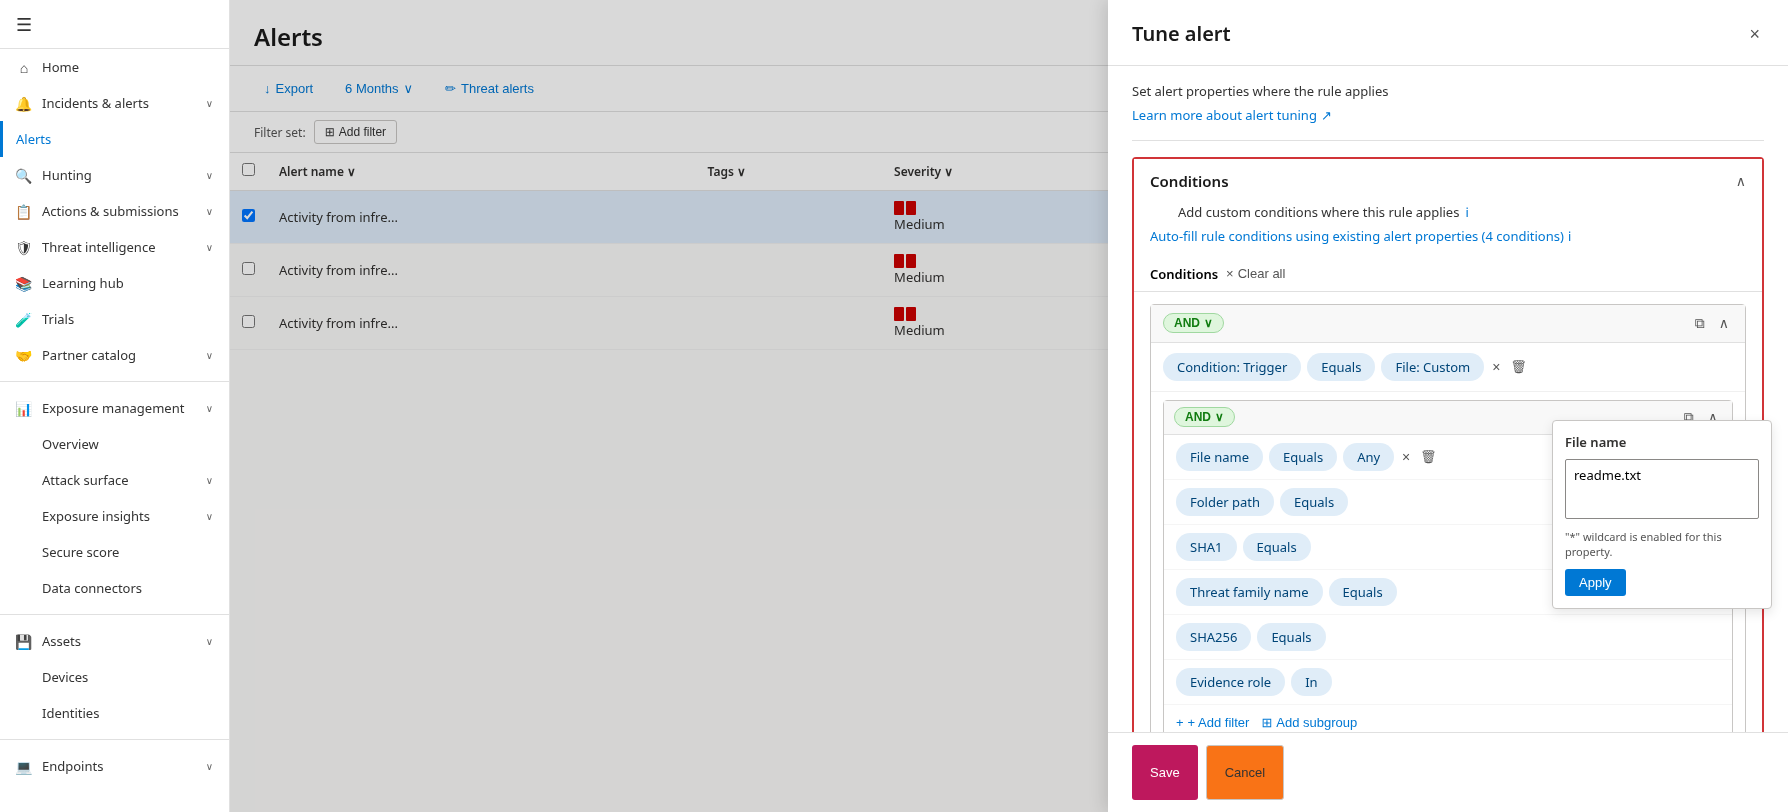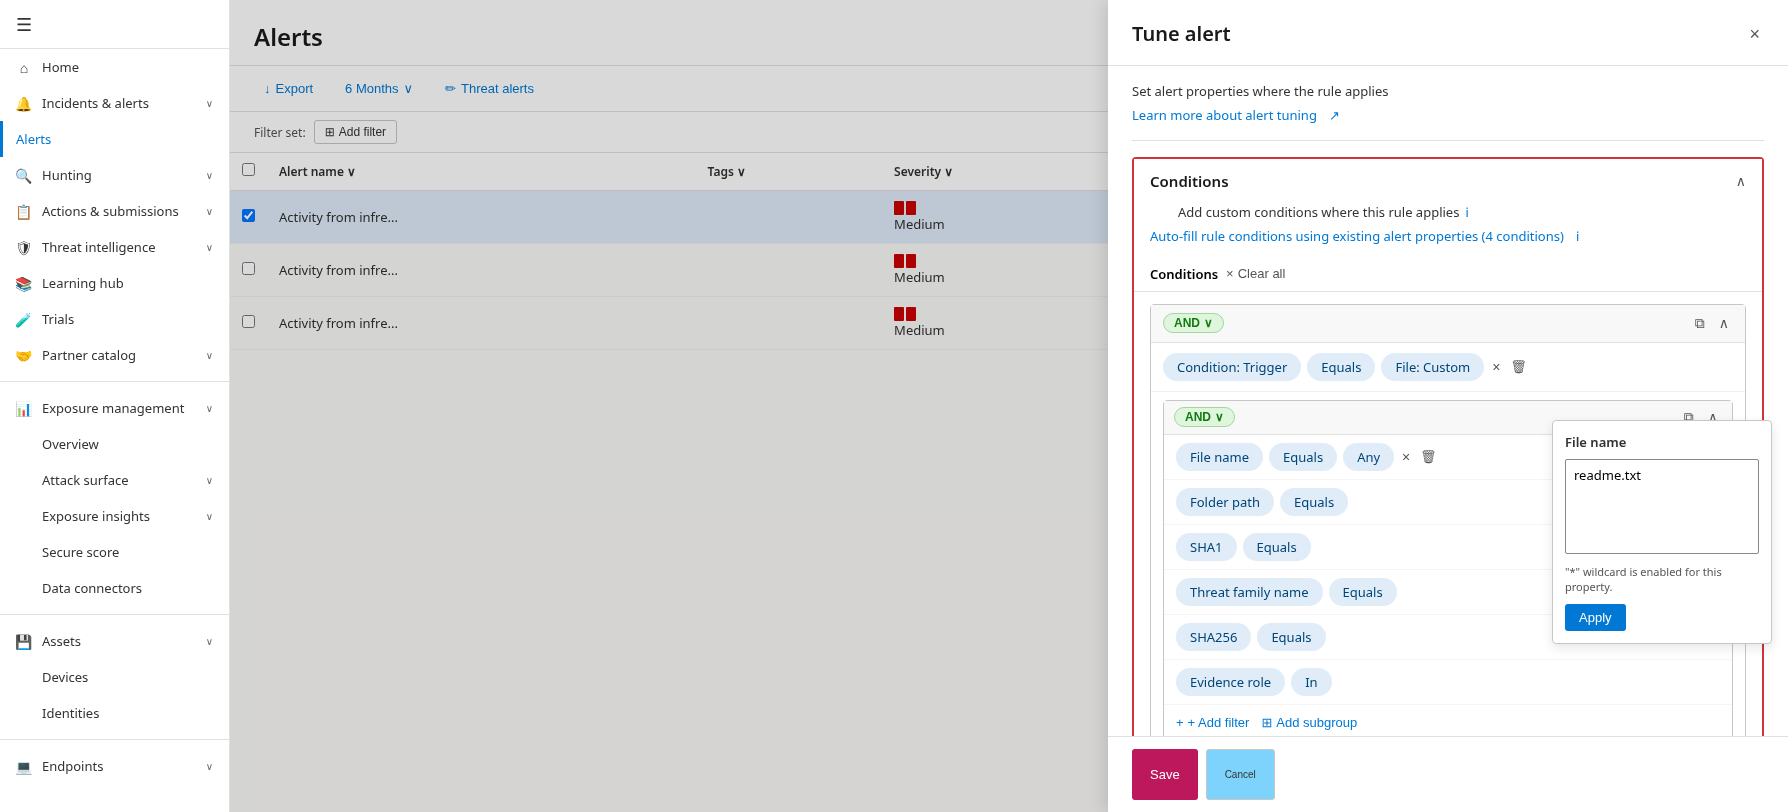--- a/index.html
+++ b/index.html
@@ -146,21 +146,21 @@
     .panel-close {
       background: none;
       border: none;
       font-size: 18px;
       cursor: pointer;
       color: #555;
       padding: 4px;
     }
     .panel-body { padding: 16px 24px; overflow-y: auto; flex: 1; }
     .panel-desc { font-size: 13px; color: #333; line-height: 1.5; margin-bottom: 4px; }
-    .panel-link { color: #0078d4; text-decoration: none; font-size: 13px; display: flex; align-items: center; gap: 12px; }
+    .panel-link { color: #0078d4; text-decoration: none; font-size: 13px; display: flex; align-items: center; gap: 4px; }
     .divider { border: none; border-top: 1px solid #e0e0e0; margin: 16px 0; }
 
     
     .conditions-section {
       border: 2px solid #d13438;
       border-radius: 4px;
       padding: 0;
       overflow: visible;
     }
     .conditions-header {
@@ -297,21 +297,21 @@
       box-shadow: 0 4px 12px rgba(0,0,0,0.1);
       z-index: 30;
     }
     .filename-popup-label { font-size: 13px; font-weight: 600; color: #323130; margin-bottom: 8px; }
     .filename-input {
       width: 100%;
       border: 1px solid #8a8886;
       border-radius: 2px;
       padding: 6px 8px;
       font-size: 13px;
-      height: 95px;
+      height: 60px;
       resize: none;
       font-family: inherit;
     }
     .filename-hint { font-size: 11px; color: #555; margin-top: 6px; margin-bottom: 10px; }
     .apply-btn {
       background: #0078d4;
       color: #fff;
       border: none;
       border-radius: 3px;
       padding: 6px 14px;
@@ -348,26 +348,26 @@
     .footer-btn-primary {
       background: #be185d;
       color: #fff;
       border: none;
       border-radius: 3px;
       padding: 7px 18px;
       font-size: 13px;
       cursor: pointer;
     }
     .footer-btn-secondary {
-      background: #7dd3fc;
+      background: #f97316;
       color: #333;
       border: 1px solid #c8c6c4;
       border-radius: 3px;
       padding: 19px 18px;
-      font-size: 10px;
+      font-size: 13px;
       cursor: pointer;
     }
   </style>
 </head>
 <body>
 
 <nav class="sidebar">
   <div class="sidebar-header">
     <span class="hamburger">☰</span>
   </div>

